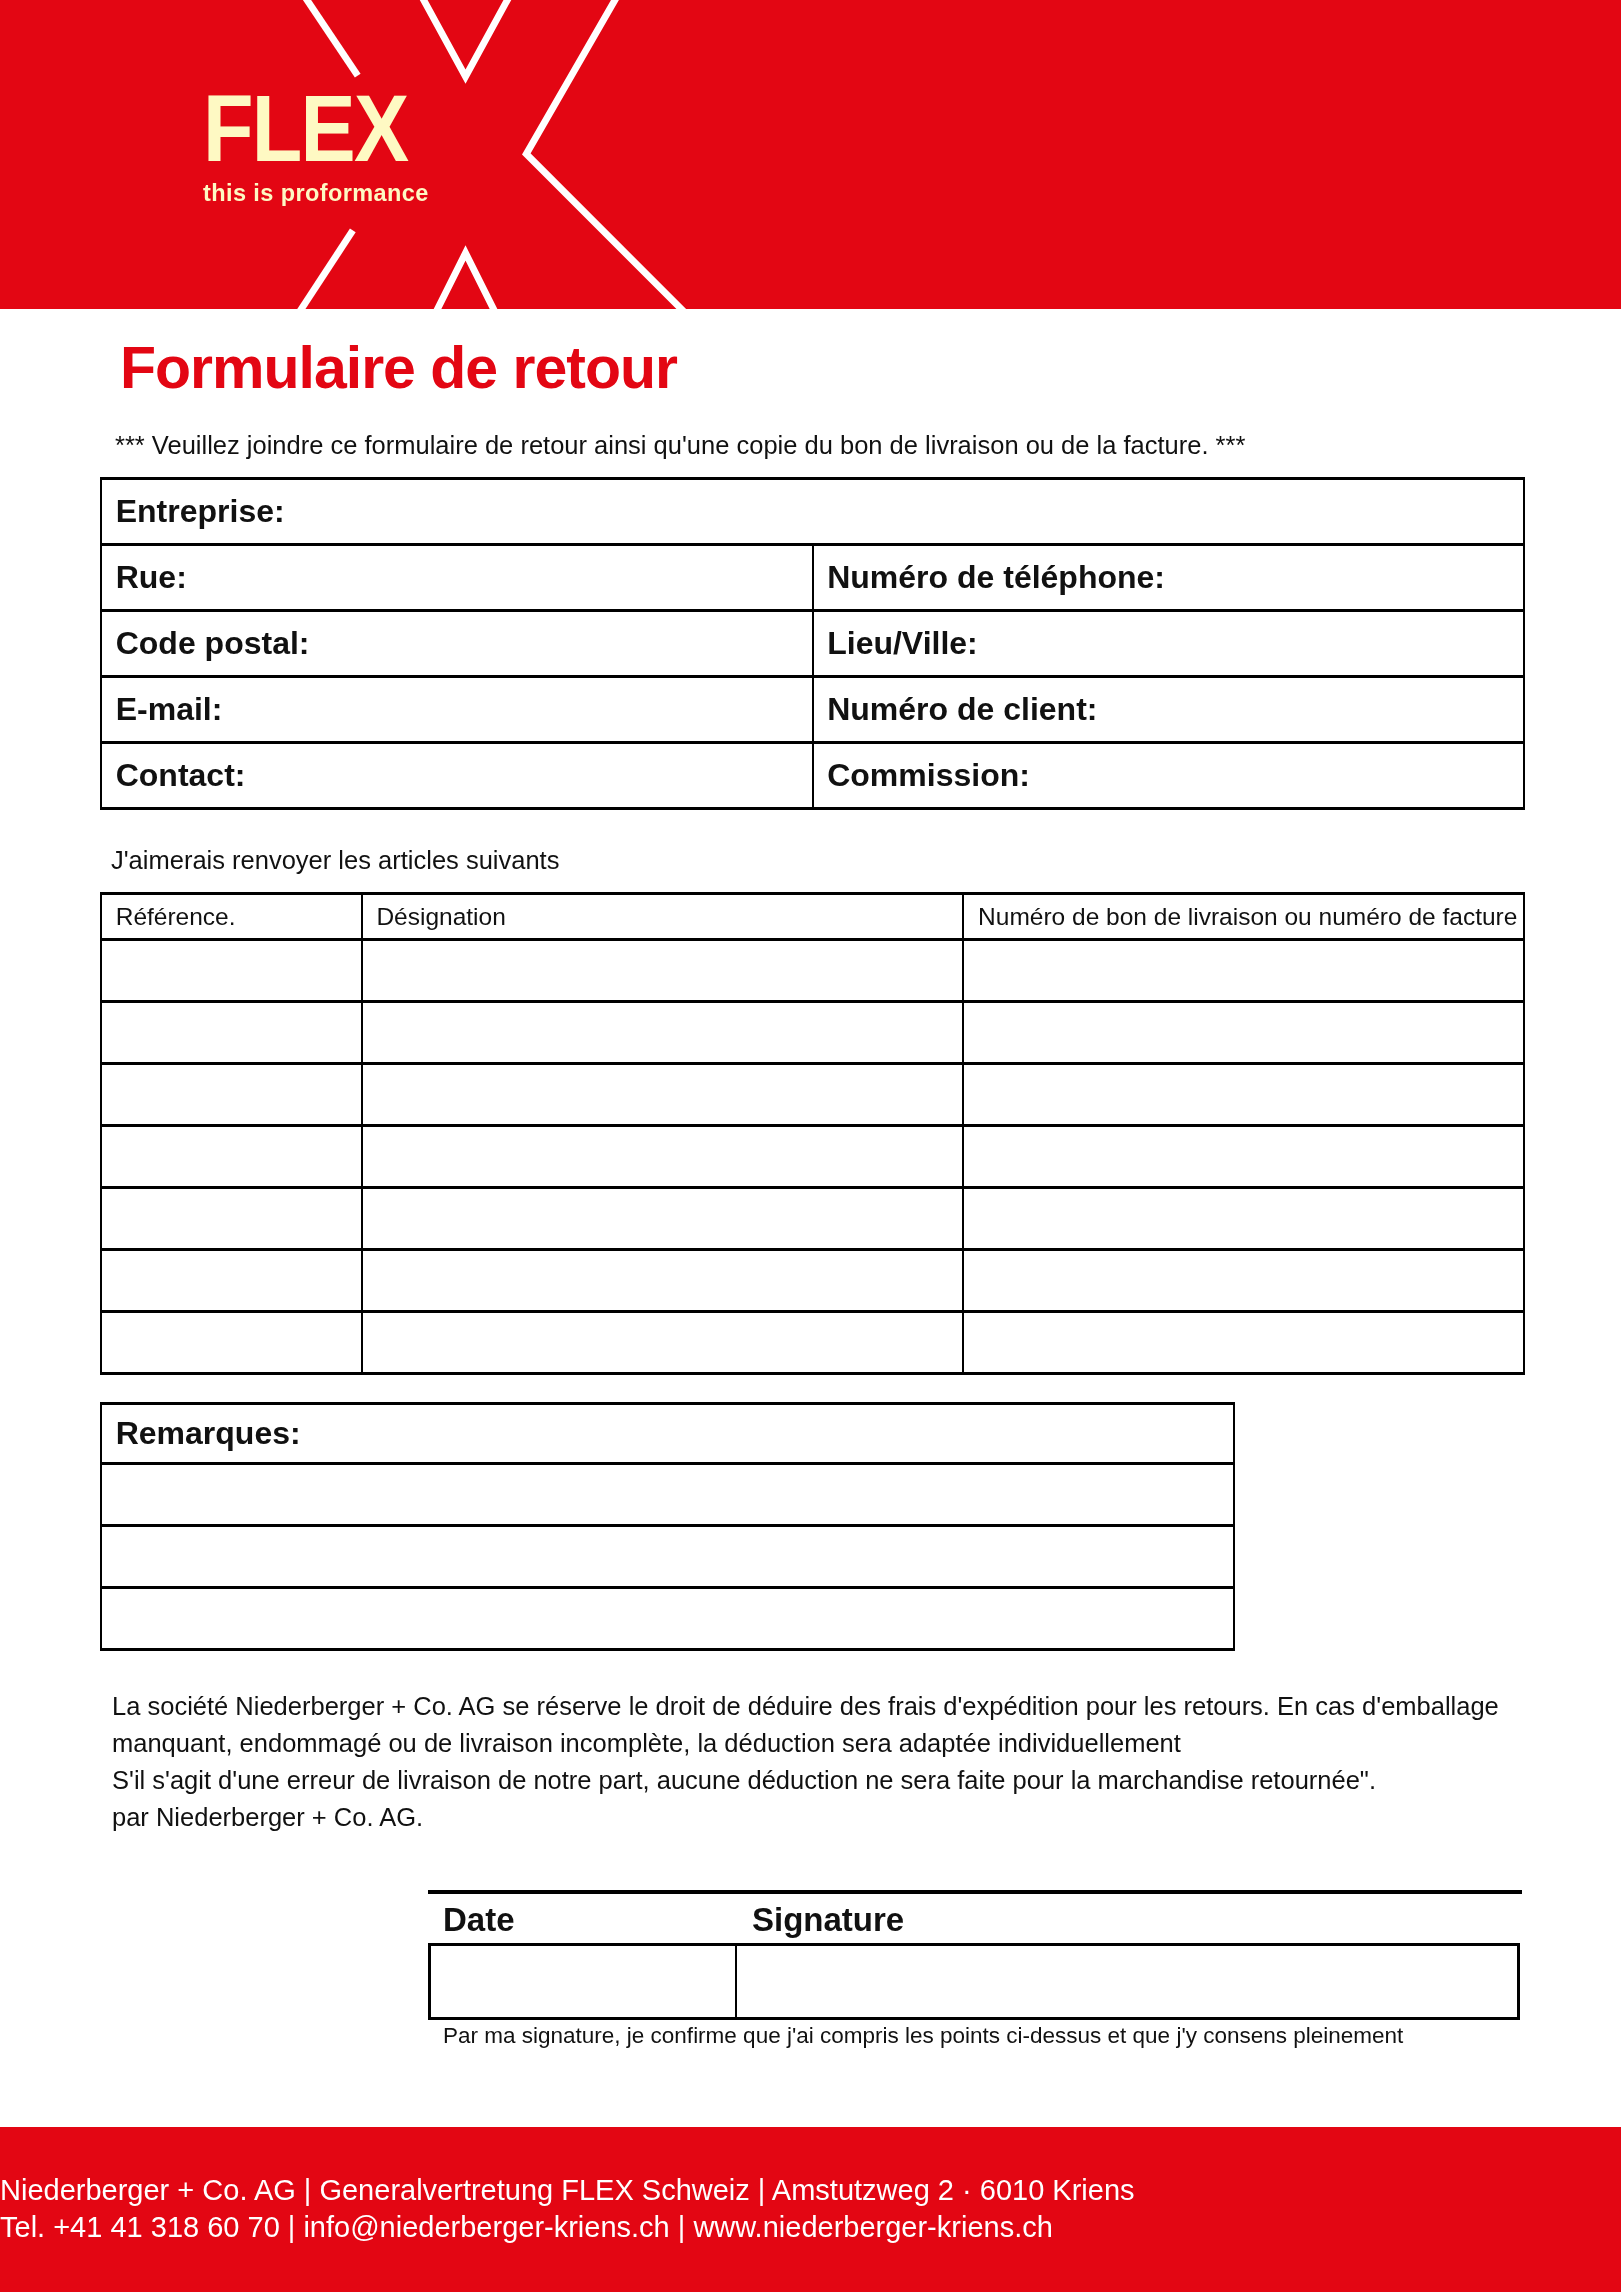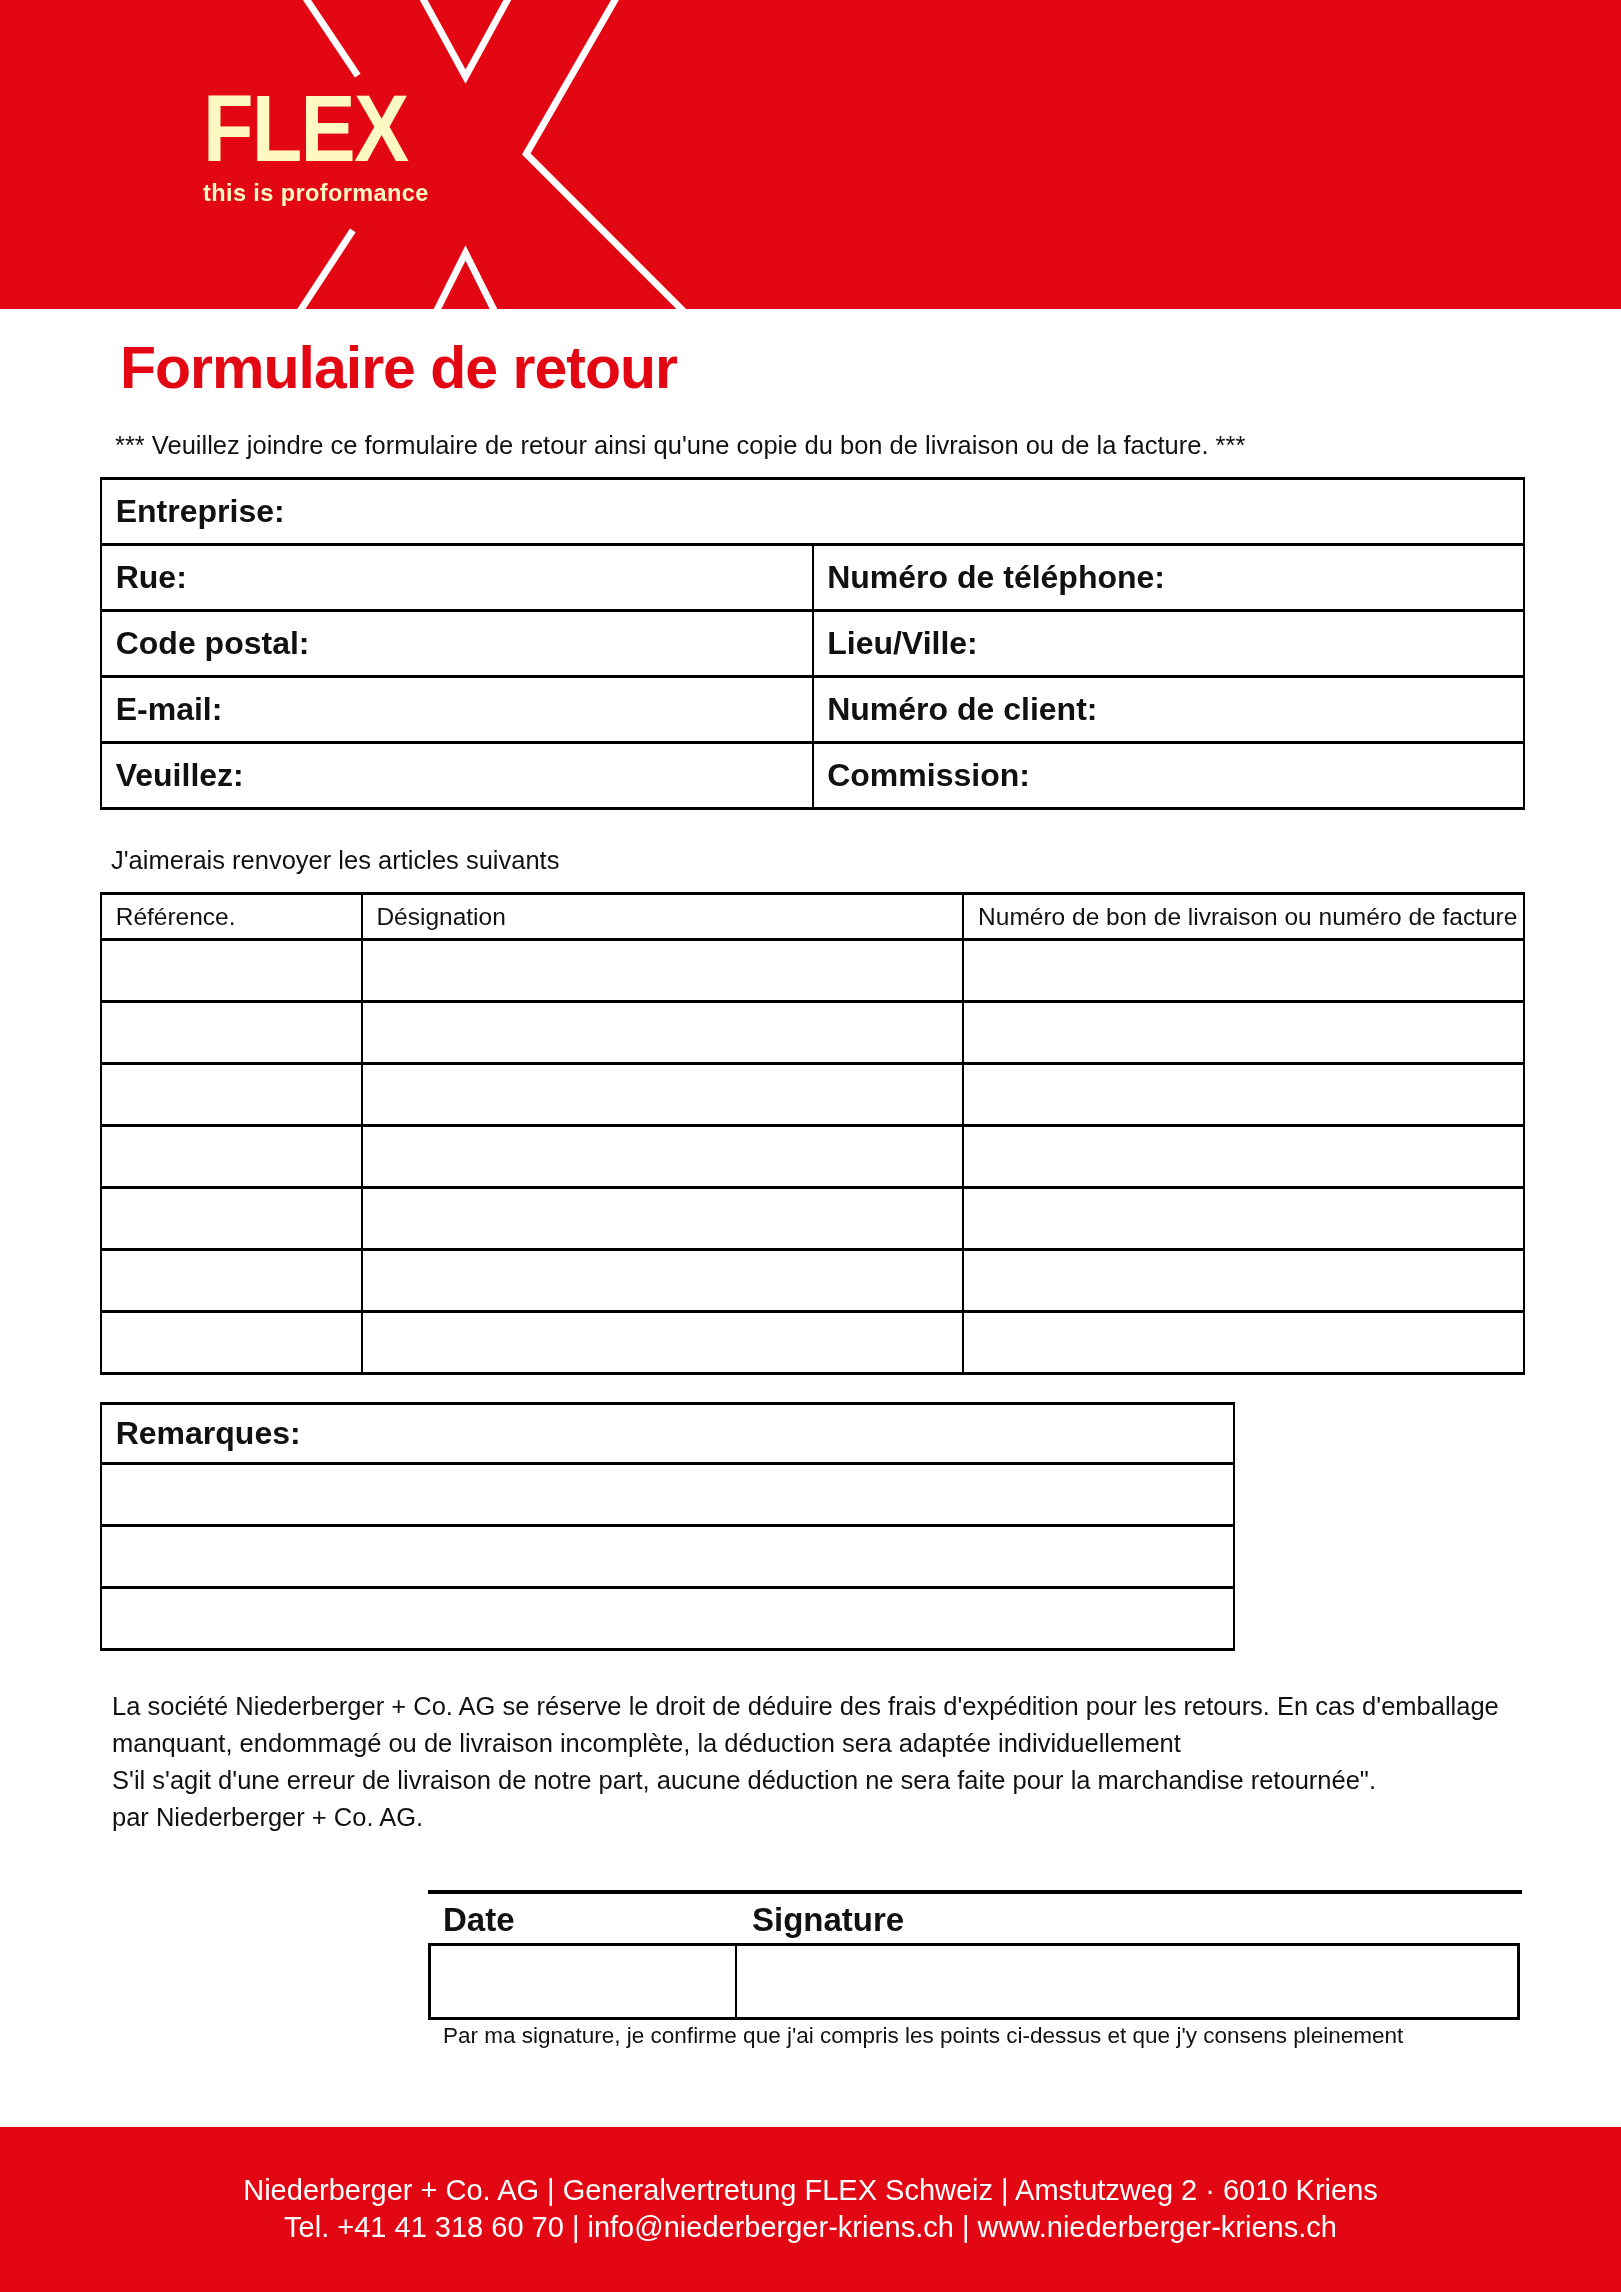--- a/index.html
+++ b/index.html
@@ -36,21 +36,21 @@
   
   #sig-topline{position:absolute; left:428px; top:1890px; width:1094px; height:3.9px; background:#000;}
   #sig-date-label{position:absolute; left:443px; top:1901px; font-size:33px; font-weight:bold; color:#111;}
   #sig-sign-label{position:absolute; left:752px; top:1901px; font-size:33px; font-weight:bold; color:#111;}
   #sig-box{position:absolute; left:428px; top:1943px; width:1086px; height:71px; border:3.9px solid #000; display:flex;}
   #sig-box .cell-date{width:304px; border-right:2.9px solid #000;}
   #sig-box .cell-sign{flex:1;}
   #sig-note{position:absolute; left:443px; top:2023px; font-size:22.5px; color:#111111;}
 
   
-  #footer{position:absolute; left:0; top:2127px; width:1621px; height:166px; background:#e30613; color:#ffffff; text-align:center; box-sizing:border-box; padding-top:45px;}
+  #footer{position:absolute; left:0; top:2127px; width:1621px; height:166px; background:#e30613; color:#ffffff; text-align:left; box-sizing:border-box; padding-top:45px;}
   #footer div{font-size:29px; line-height:37px;}
 </style>
 </head>
 <body>
 
 <div id="page">
 
   <div id="banner">
     <svg id="xmark" width="1621" height="309" viewBox="0 0 1654 315">
       <g stroke="#ffffff" stroke-width="7" fill="none">
@@ -81,21 +81,21 @@
     </tr>
     <tr>
       <td>Code postal:</td>
       <td>Lieu/Ville:</td>
     </tr>
     <tr>
       <td>E-mail:</td>
       <td>Numéro de client:</td>
     </tr>
     <tr>
-      <td>Veuillez:</td>
+      <td>Contact:</td>
       <td>Commission:</td>
     </tr>
   </tbody>
     </table>
 
   <div id="articles-intro">J'aimerais renvoyer les articles suivants</div>
   <table id="articles-table">
     <tbody>
         <tr>
       <th style="width:245px;">Référence.</th>

